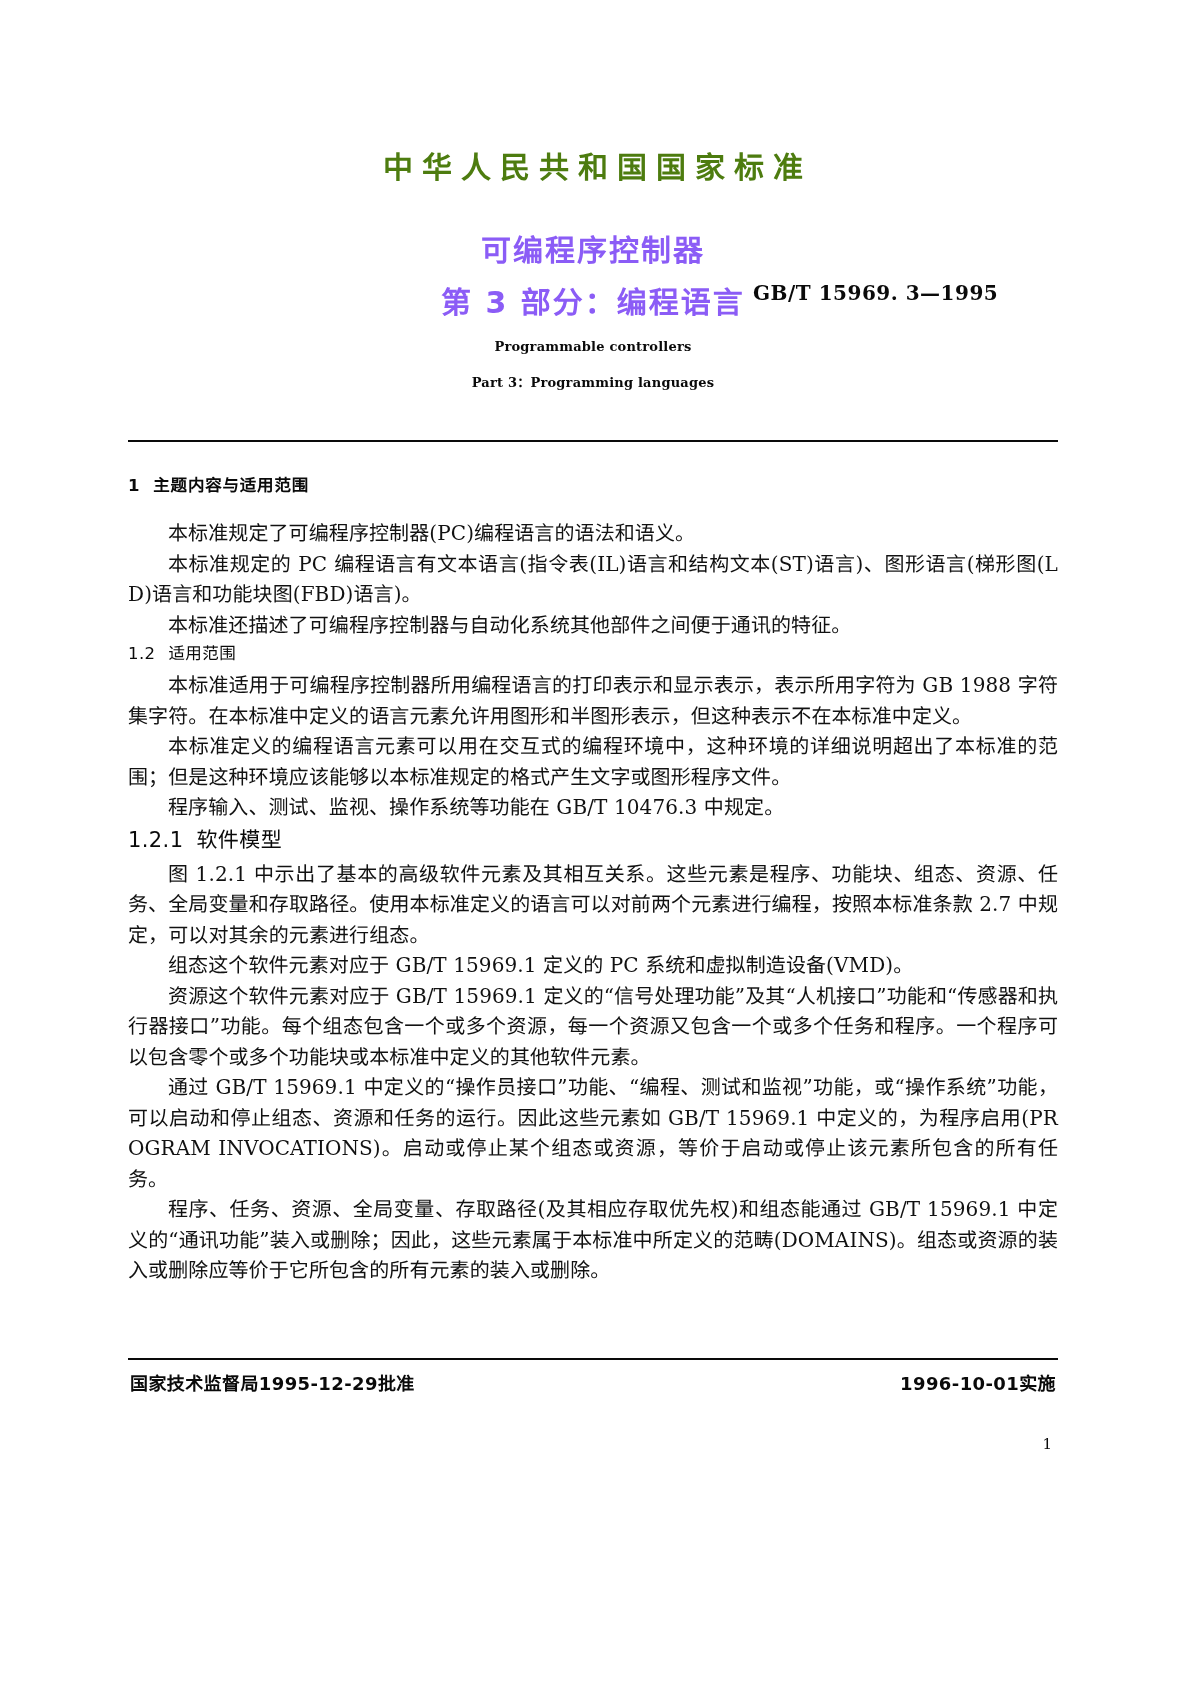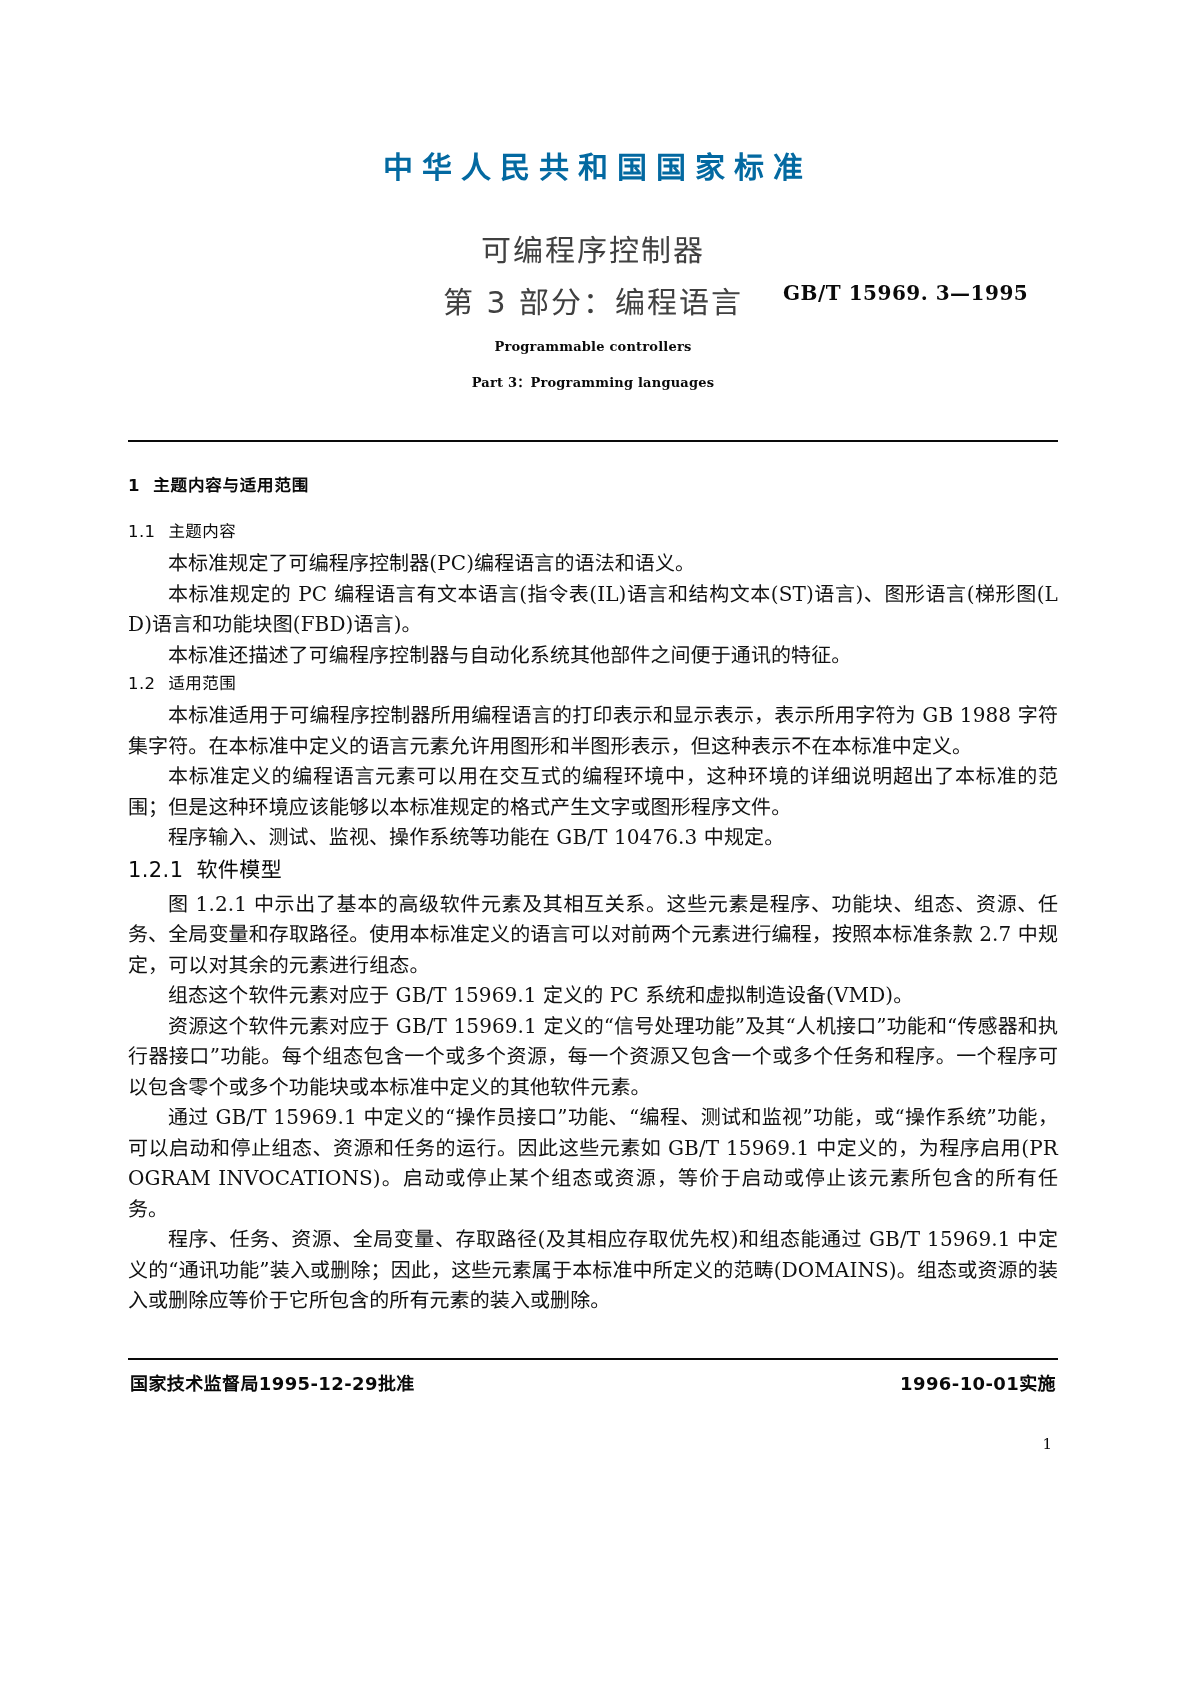--- a/index.html
+++ b/index.html
@@ -36,46 +36,46 @@
     top: 150px;
     width: 930px;
     text-align: center;
   }
   .national-title {
     font-family: "DejaVu Sans", "Liberation Sans", sans-serif;
     font-weight: bold;
     font-size: 30px;
     letter-spacing: 9px;
     line-height: 1.2;
-    color: #0369a1;
+    color: #4d7c0f;
     
     text-indent: 9px;
   }
   .doc-title-block {
     position: absolute;
     left: 0;
     top: 236px;
     width: 930px;
     text-align: center;
   }
   .doc-title-1,
   .doc-title-2 {
     font-family: "DejaVu Sans", "Liberation Sans", sans-serif;
-    font-weight: normal;
+    font-weight: bold;
     font-size: 30px;
     letter-spacing: 2px;
     line-height: 1.0;
-    color: #404040;
+    color: #8b5cf6;
   }
   .doc-title-2 {
     margin-top: 22px;
   }
   .std-number {
     position: absolute;
-    left: 655px;
+    left: 625px;
     top: 281px;
     font-family: "DejaVu Serif", "Liberation Serif", serif;
     font-weight: bold;
     font-size: 20px;
     letter-spacing: 0.5px;
     white-space: nowrap;
     color: #0a0a0a;
   }
   .eng-title-block {
     position: absolute;
@@ -204,23 +204,20 @@
     </div>
 
     <div class="rule rule-top"></div>
 
     <div class="content">
 
       <div class="h1">
         <span class="num">1</span><span>主题内容与适用范围</span>
       </div>
 
-      <div class="h2">
-        <span class="num">1.1</span><span>主题内容</span>
-      </div>
       <p class="para">本标准规定了可编程序控制器(PC)编程语言的语法和语义。</p>
       <p class="para">本标准规定的 PC 编程语言有文本语言(指令表(IL)语言和结构文本(ST)语言)、图形语言(梯形图(LD)语言和功能块图(FBD)语言)。</p>
       <p class="para">本标准还描述了可编程序控制器与自动化系统其他部件之间便于通讯的特征。</p>
 
       <div class="h2">
         <span class="num">1.2</span><span>适用范围</span>
       </div>
       <p class="para">本标准适用于可编程序控制器所用编程语言的打印表示和显示表示，表示所用字符为 GB 1988 字符集字符。在本标准中定义的语言元素允许用图形和半图形表示，但这种表示不在本标准中定义。</p>
       <p class="para">本标准定义的编程语言元素可以用在交互式的编程环境中，这种环境的详细说明超出了本标准的范围；但是这种环境应该能够以本标准规定的格式产生文字或图形程序文件。</p>
       <p class="para">程序输入、测试、监视、操作系统等功能在 GB/T 10476.3 中规定。</p>

